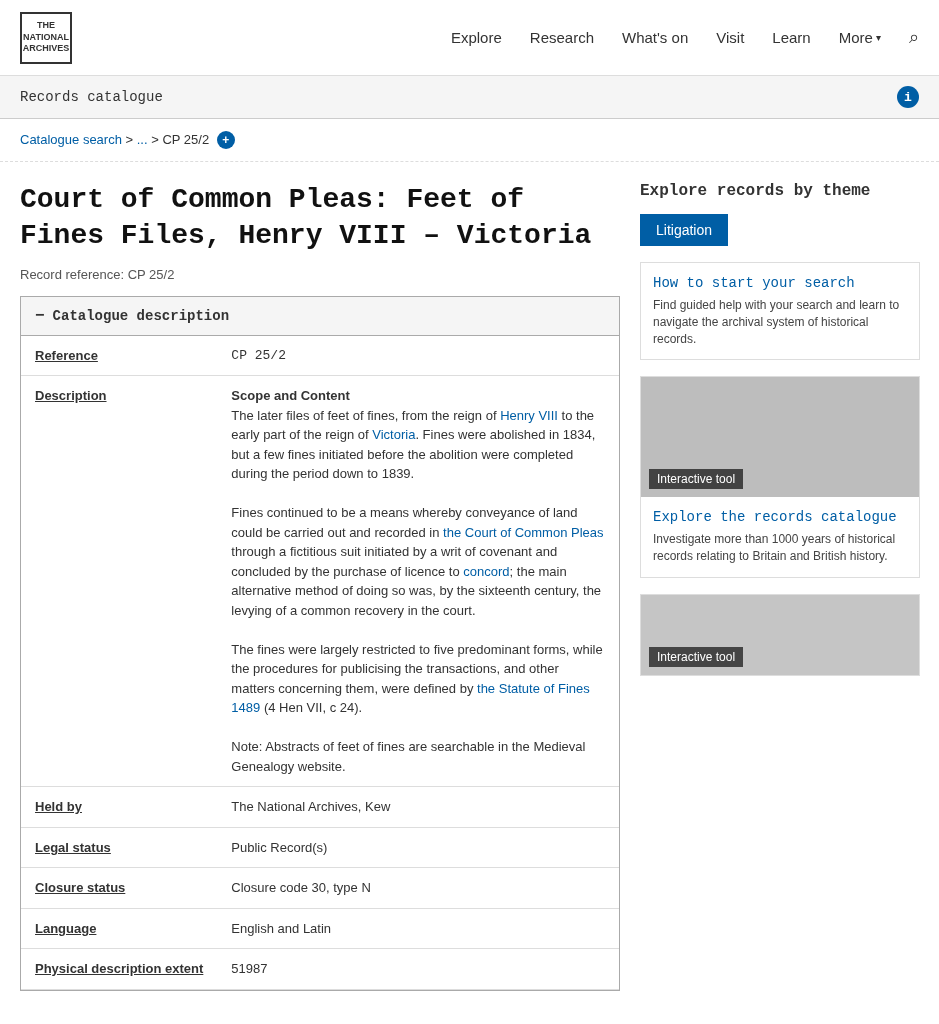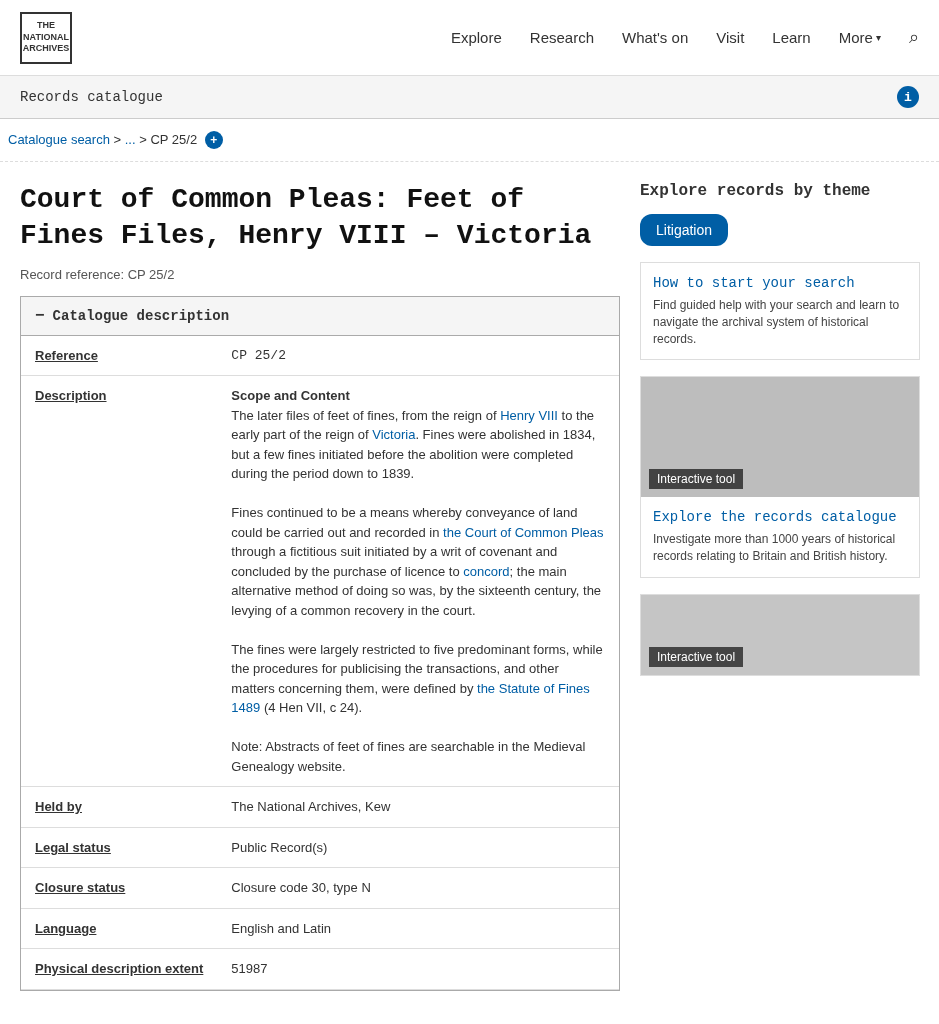--- a/index.html
+++ b/index.html
@@ -76,21 +76,21 @@
       display: flex;
       align-items: center;
       justify-content: center;
       font-size: 13px;
       font-weight: bold;
       cursor: pointer;
     }
 
     
     .breadcrumb {
-      padding: 12px 8px;
+      padding: 12px 20px;
       font-size: 13px;
       border-bottom: 1px dashed #ddd;
     }
     .breadcrumb a { color: #005ea5; text-decoration: none; }
     .breadcrumb .add-icon {
       display: inline-flex;
       align-items: center;
       justify-content: center;
       width: 18px;
       height: 18px;
@@ -185,21 +185,21 @@
     }
     .theme-buttons {
       display: flex;
       gap: 8px;
       margin-bottom: 16px;
       flex-wrap: wrap;
     }
     .theme-btn {
       padding: 8px 16px;
       border: none;
-      border-radius: 12px;
+      border-radius: 0;
       cursor: pointer;
       font-size: 14px;
       color: #fff;
     }
     .theme-btn.active { background: #005ea5; }
     .theme-btn.inactive { background: #6c9bbf; }
 
     
     .card {
       border: 1px solid #ddd;

